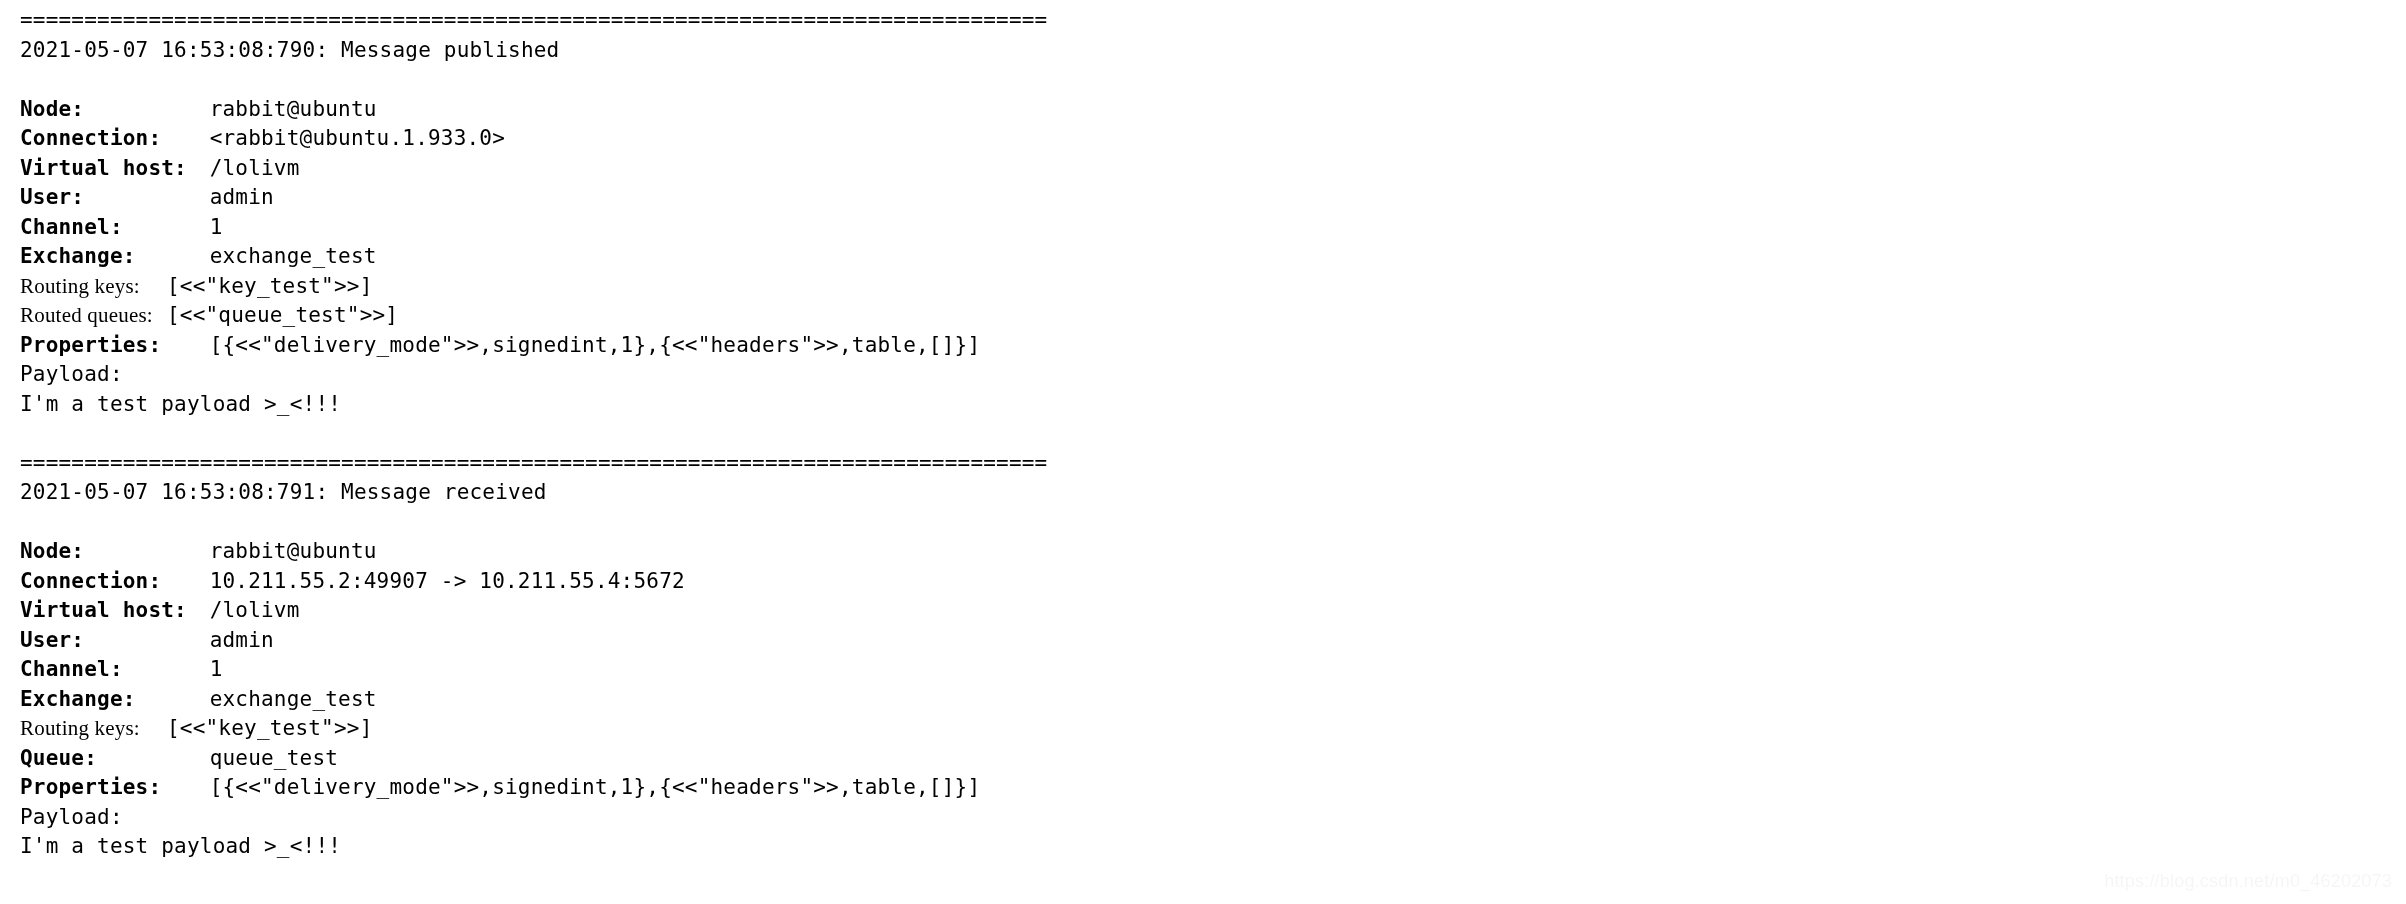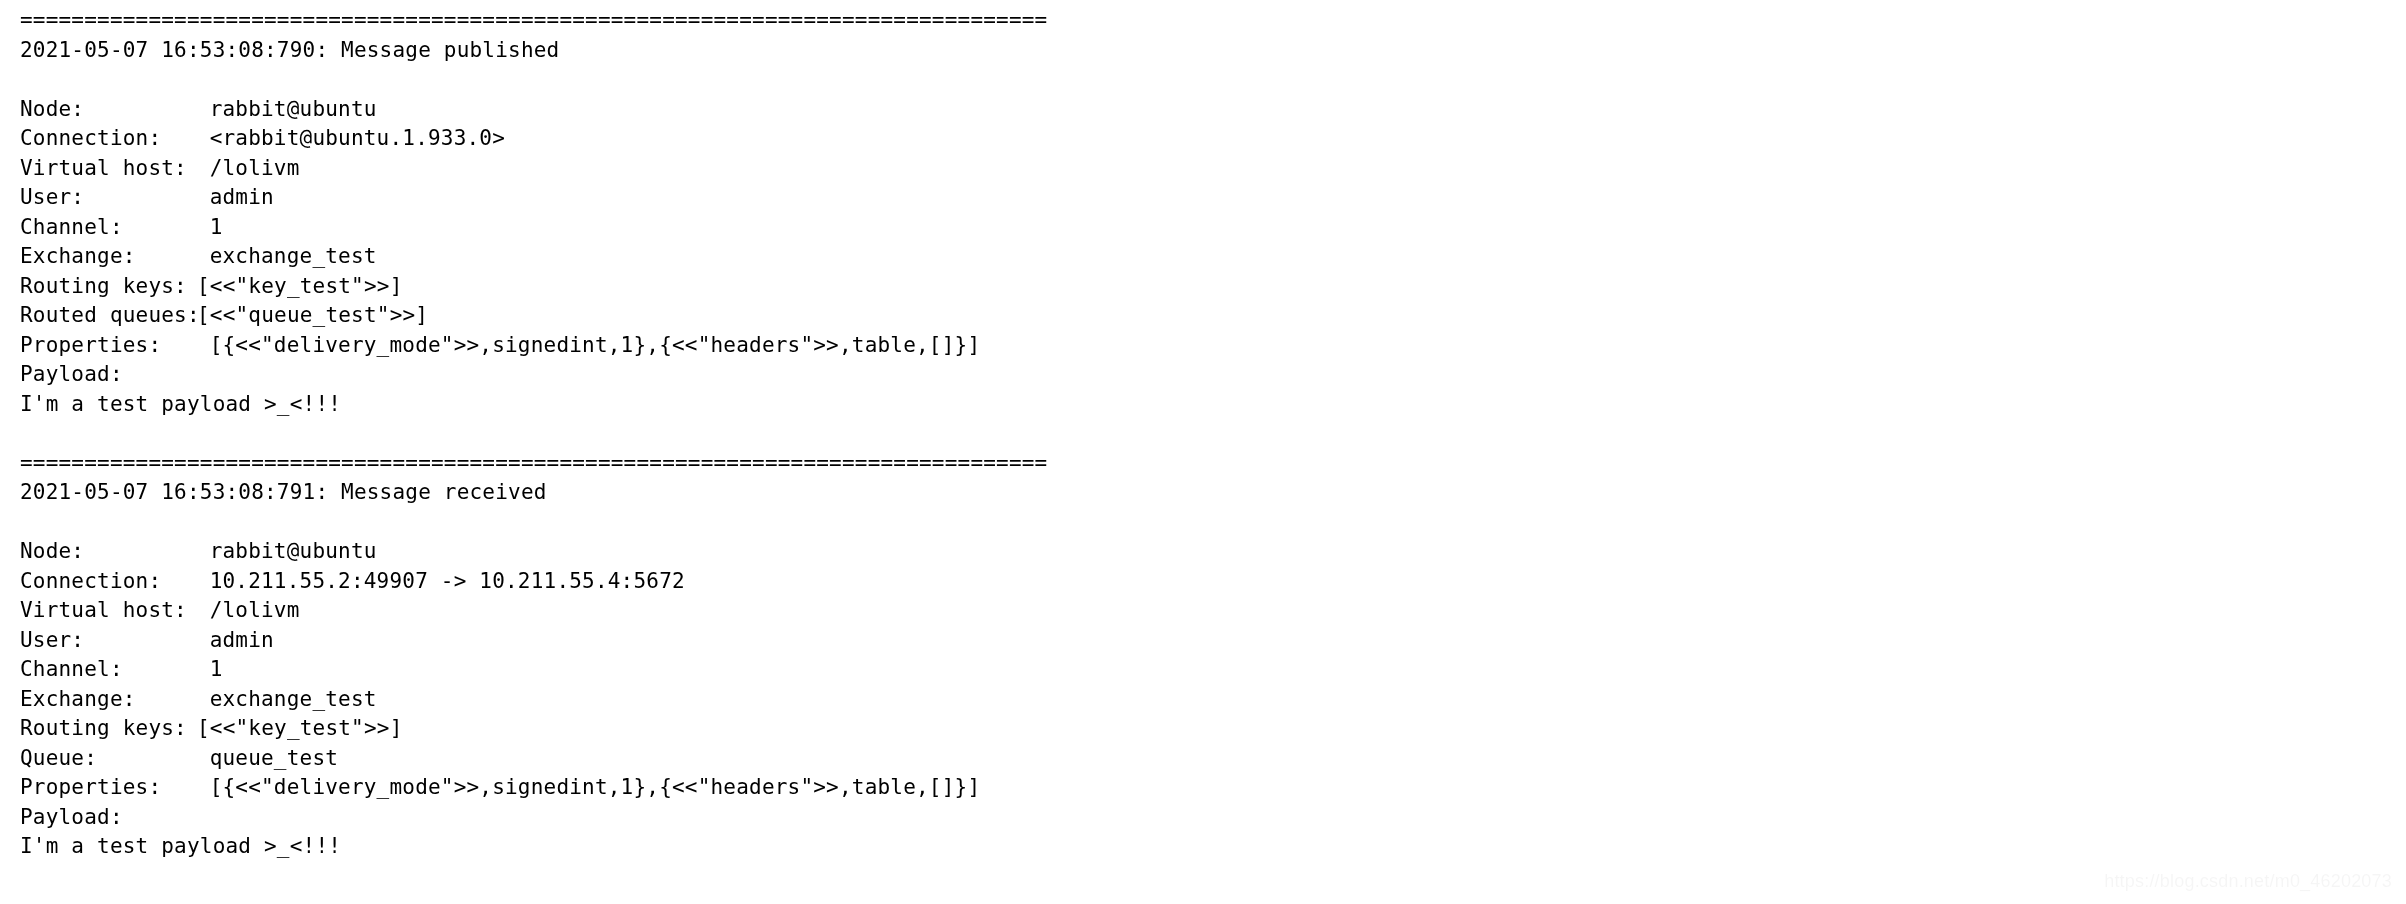--- a/index.html
+++ b/index.html
@@ -28,20 +28,20 @@
     color: rgba(0,0,0,0.04);
     letter-spacing: 0.2px;
     user-select: none;
   }
   .row {
     display: block;
   }
   .lbl {
     display: inline-block;
   }
-  .w14 { width: 14ch; }
-  .w15 { width: 15ch; }
+  .w14 { width: 14ch; font-family: Liberation Serif, serif; }
+  .w15 { width: 15ch; font-weight: bold; }
 </style>
 </head>
 <body>
 
 <div class="log" id="log-container"><div class="row"><span>================================================================================</span></div><div class="row"><span>2021-05-07 16:53:08:790: Message published</span></div><div class="row"><span>&nbsp;</span></div><div class="row"><span class="lbl w15">Node:</span><span>rabbit@ubuntu</span></div><div class="row"><span class="lbl w15">Connection:</span><span>&lt;rabbit@ubuntu.1.933.0&gt;</span></div><div class="row"><span class="lbl w15">Virtual host:</span><span>/lolivm</span></div><div class="row"><span class="lbl w15">User:</span><span>admin</span></div><div class="row"><span class="lbl w15">Channel:</span><span>1</span></div><div class="row"><span class="lbl w15">Exchange:</span><span>exchange_test</span></div><div class="row"><span class="lbl w14">Routing keys:</span><span>[&lt;&lt;"key_test"&gt;&gt;]</span></div><div class="row"><span class="lbl w14">Routed queues:</span><span>[&lt;&lt;"queue_test"&gt;&gt;]</span></div><div class="row"><span class="lbl w15">Properties:</span><span>[{&lt;&lt;"delivery_mode"&gt;&gt;,signedint,1},{&lt;&lt;"headers"&gt;&gt;,table,[]}]</span></div><div class="row"><span class="lbl ">Payload:</span><span></span></div><div class="row"><span>I'm a test payload &gt;_&lt;!!!</span></div><div class="row"><span>&nbsp;</span></div><div class="row"><span>================================================================================</span></div><div class="row"><span>2021-05-07 16:53:08:791: Message received</span></div><div class="row"><span>&nbsp;</span></div><div class="row"><span class="lbl w15">Node:</span><span>rabbit@ubuntu</span></div><div class="row"><span class="lbl w15">Connection:</span><span>10.211.55.2:49907 -&gt; 10.211.55.4:5672</span></div><div class="row"><span class="lbl w15">Virtual host:</span><span>/lolivm</span></div><div class="row"><span class="lbl w15">User:</span><span>admin</span></div><div class="row"><span class="lbl w15">Channel:</span><span>1</span></div><div class="row"><span class="lbl w15">Exchange:</span><span>exchange_test</span></div><div class="row"><span class="lbl w14">Routing keys:</span><span>[&lt;&lt;"key_test"&gt;&gt;]</span></div><div class="row"><span class="lbl w15">Queue:</span><span>queue_test</span></div><div class="row"><span class="lbl w15">Properties:</span><span>[{&lt;&lt;"delivery_mode"&gt;&gt;,signedint,1},{&lt;&lt;"headers"&gt;&gt;,table,[]}]</span></div><div class="row"><span class="lbl ">Payload:</span><span></span></div><div class="row"><span>I'm a test payload &gt;_&lt;!!!</span></div></div>
 <div class="watermark">https://blog.csdn.net/m0_46202073</div>
 
 </body></html>

